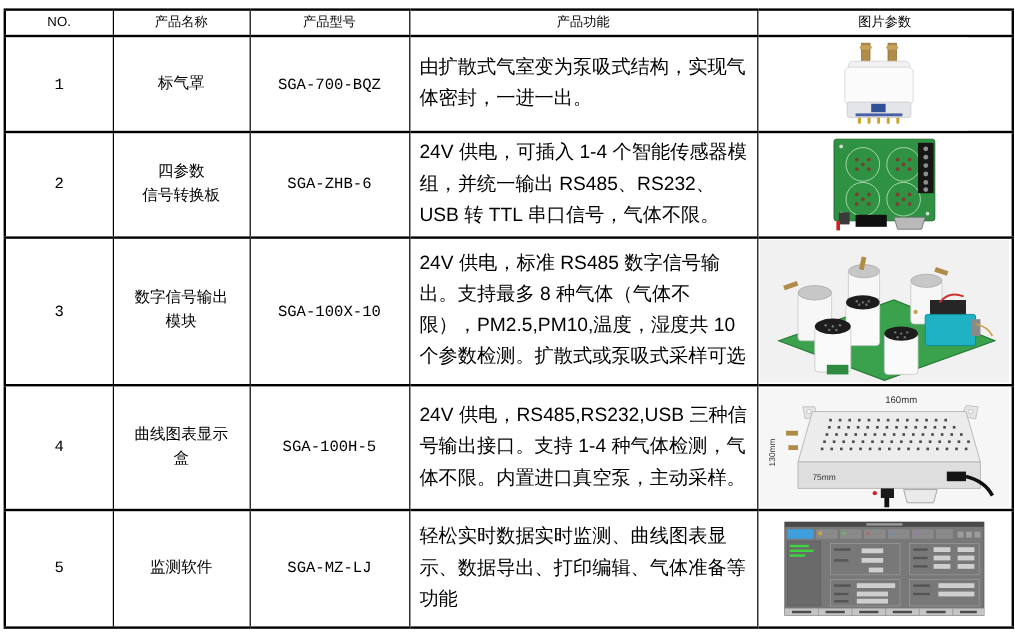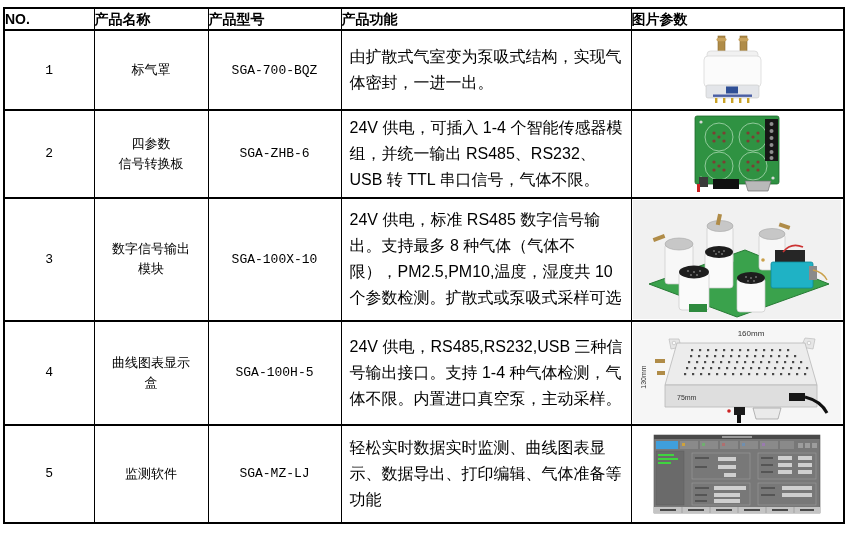--- a/index.html
+++ b/index.html
@@ -8,23 +8,23 @@
     font-family:"Liberation Sans","DejaVu Sans",sans-serif;color:#000;
   }
   table.product-table{
     position:absolute;left:3px;top:7px;width:840px;
     border-collapse:collapse;table-layout:fixed;
     border:2px solid #000;background:#fff;
   }
   col.c-no{width:90px;} col.c-name{width:114px;} col.c-model{width:133px;}
   col.c-func{width:290px;} col.c-img{width:213px;}
   th,td{border:1px solid #000;border-top-width:2px;border-bottom-width:2px;padding:0;vertical-align:middle;overflow:hidden;}
-  th{height:20px;font-size:14px;font-weight:bold;text-align:left;line-height:20px;}
+  th{height:20px;font-size:11px;font-weight:normal;text-align:center;line-height:20px;}
   td.no{font-family:"Liberation Mono","DejaVu Sans Mono",monospace;font-size:13px;text-align:center;}
-  td.name{font-size:13px;text-align:center;white-space:pre-line;line-height:1.55;}
+  td.name{font-size:13px;text-align:center;white-space:pre-line;line-height:1.55;font-family:Liberation Mono, monospace;}
   td.model{font-family:"Liberation Mono","DejaVu Sans Mono",monospace;font-size:13px;text-align:center;}
   td.func{font-size:16px;text-align:left;padding:4px 8px;line-height:1.62;}
   td.img{text-align:left;}
   tr.r1{height:80px;} tr.r2{height:81px;} tr.r3{height:123px;} tr.r4{height:104px;} tr.r5{height:98px;}
   .photo{display:block;margin:0 auto;}
   svg text{font-family:"Liberation Sans","DejaVu Sans",sans-serif;}
 </style>
 </head>
 <body>
 

